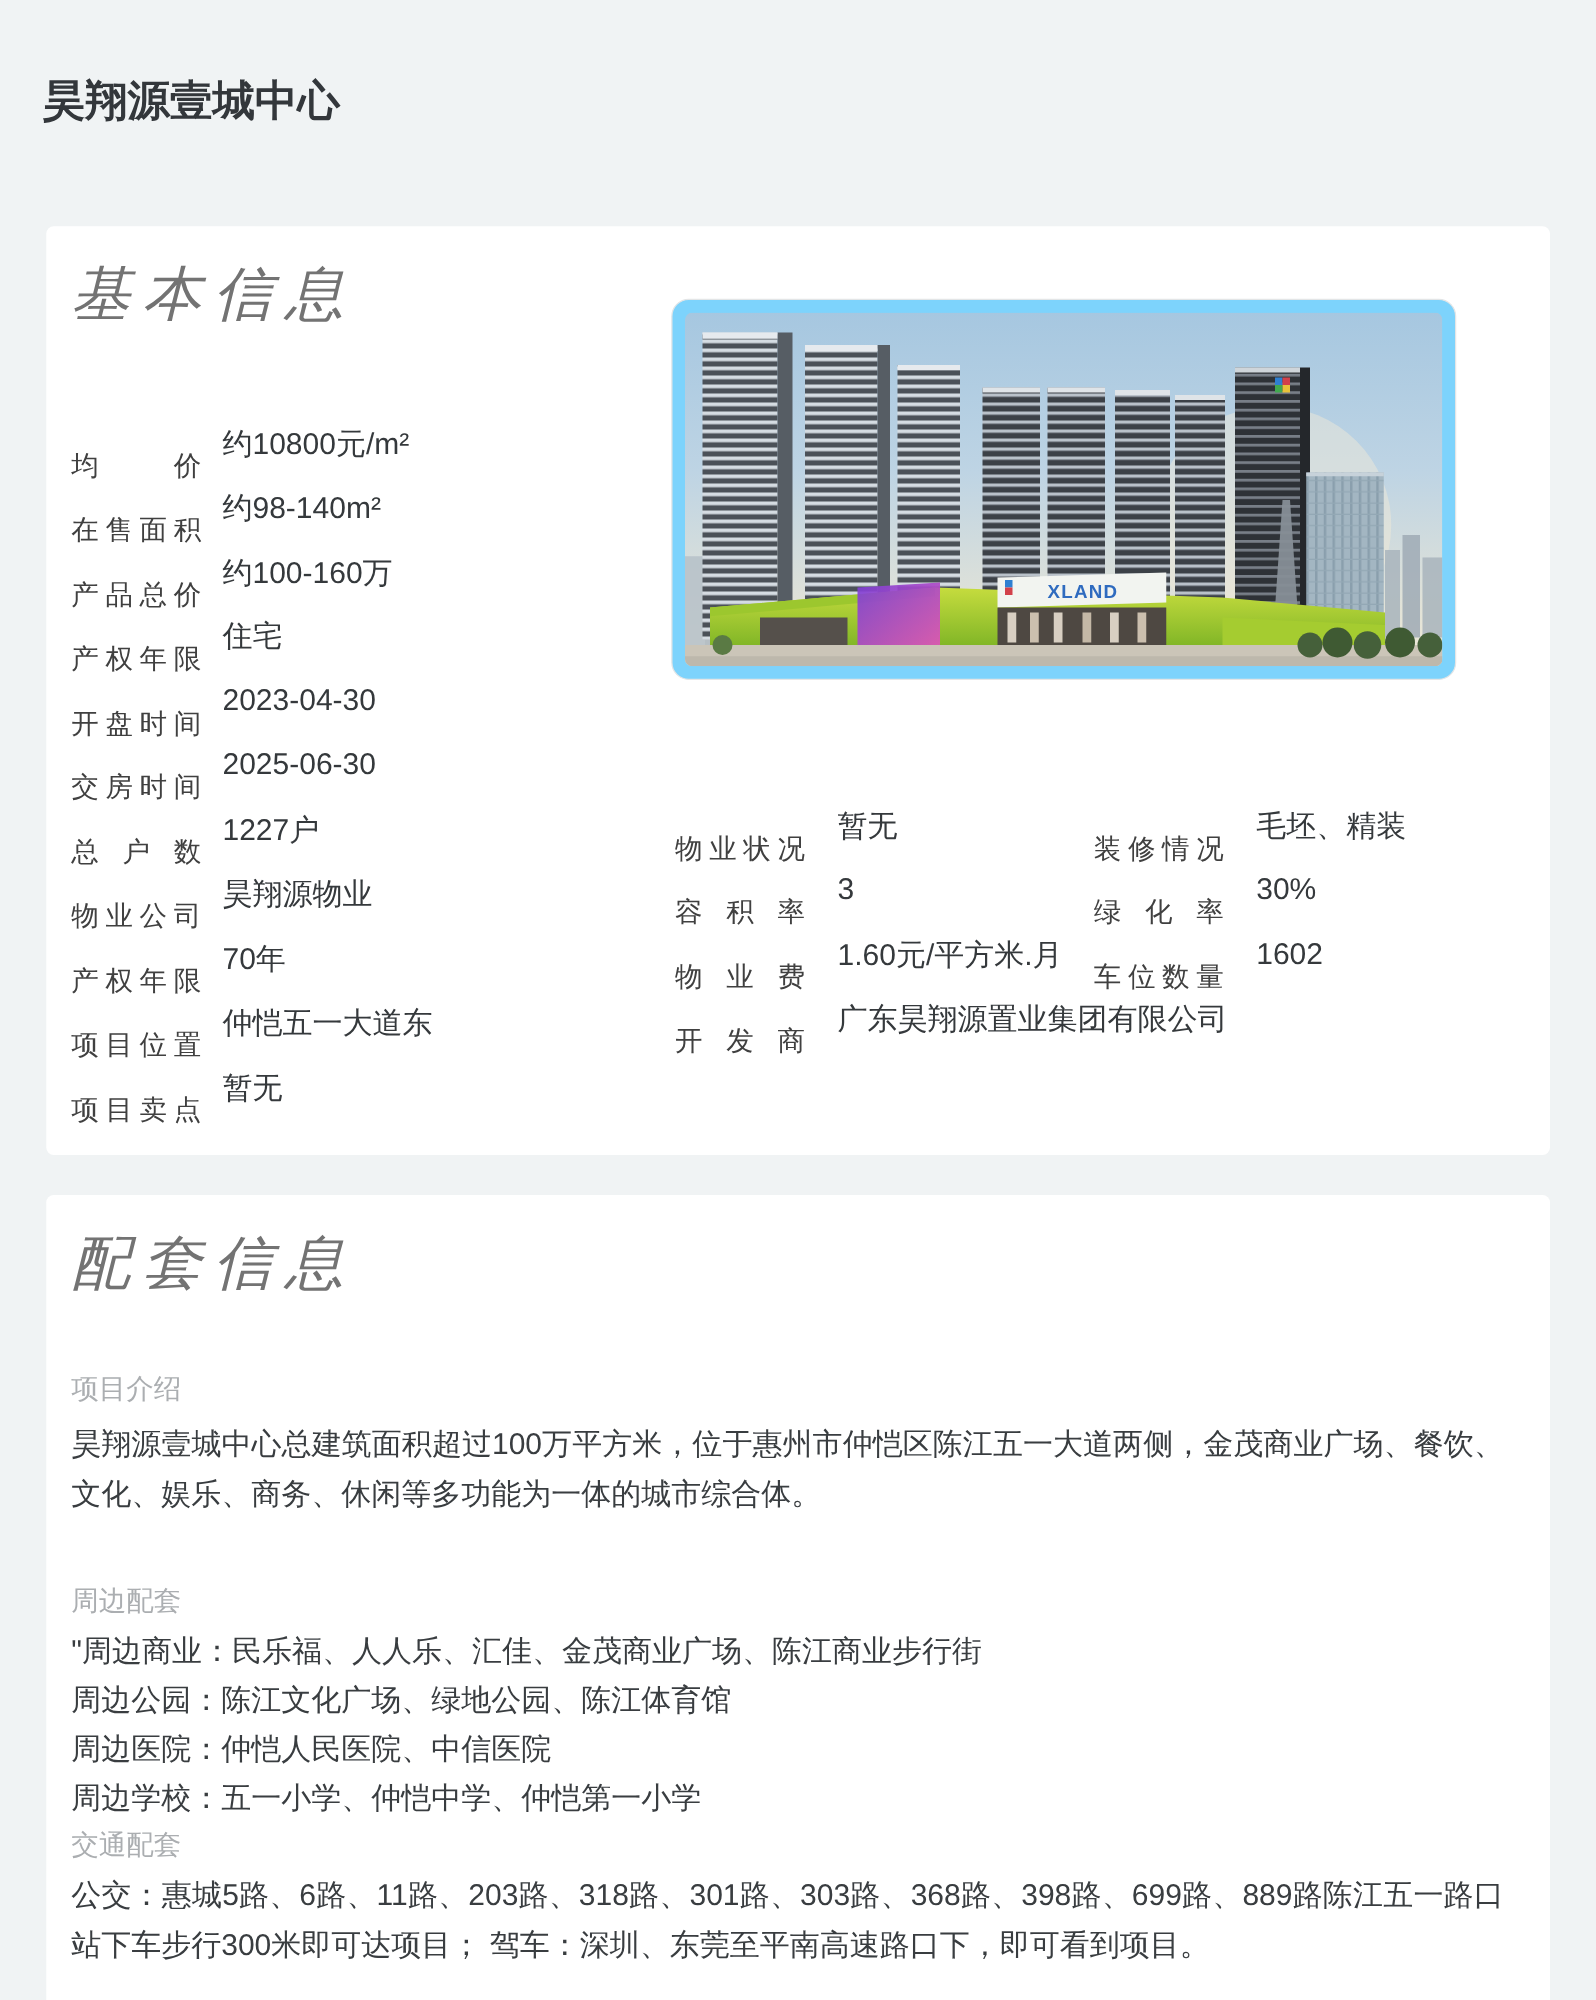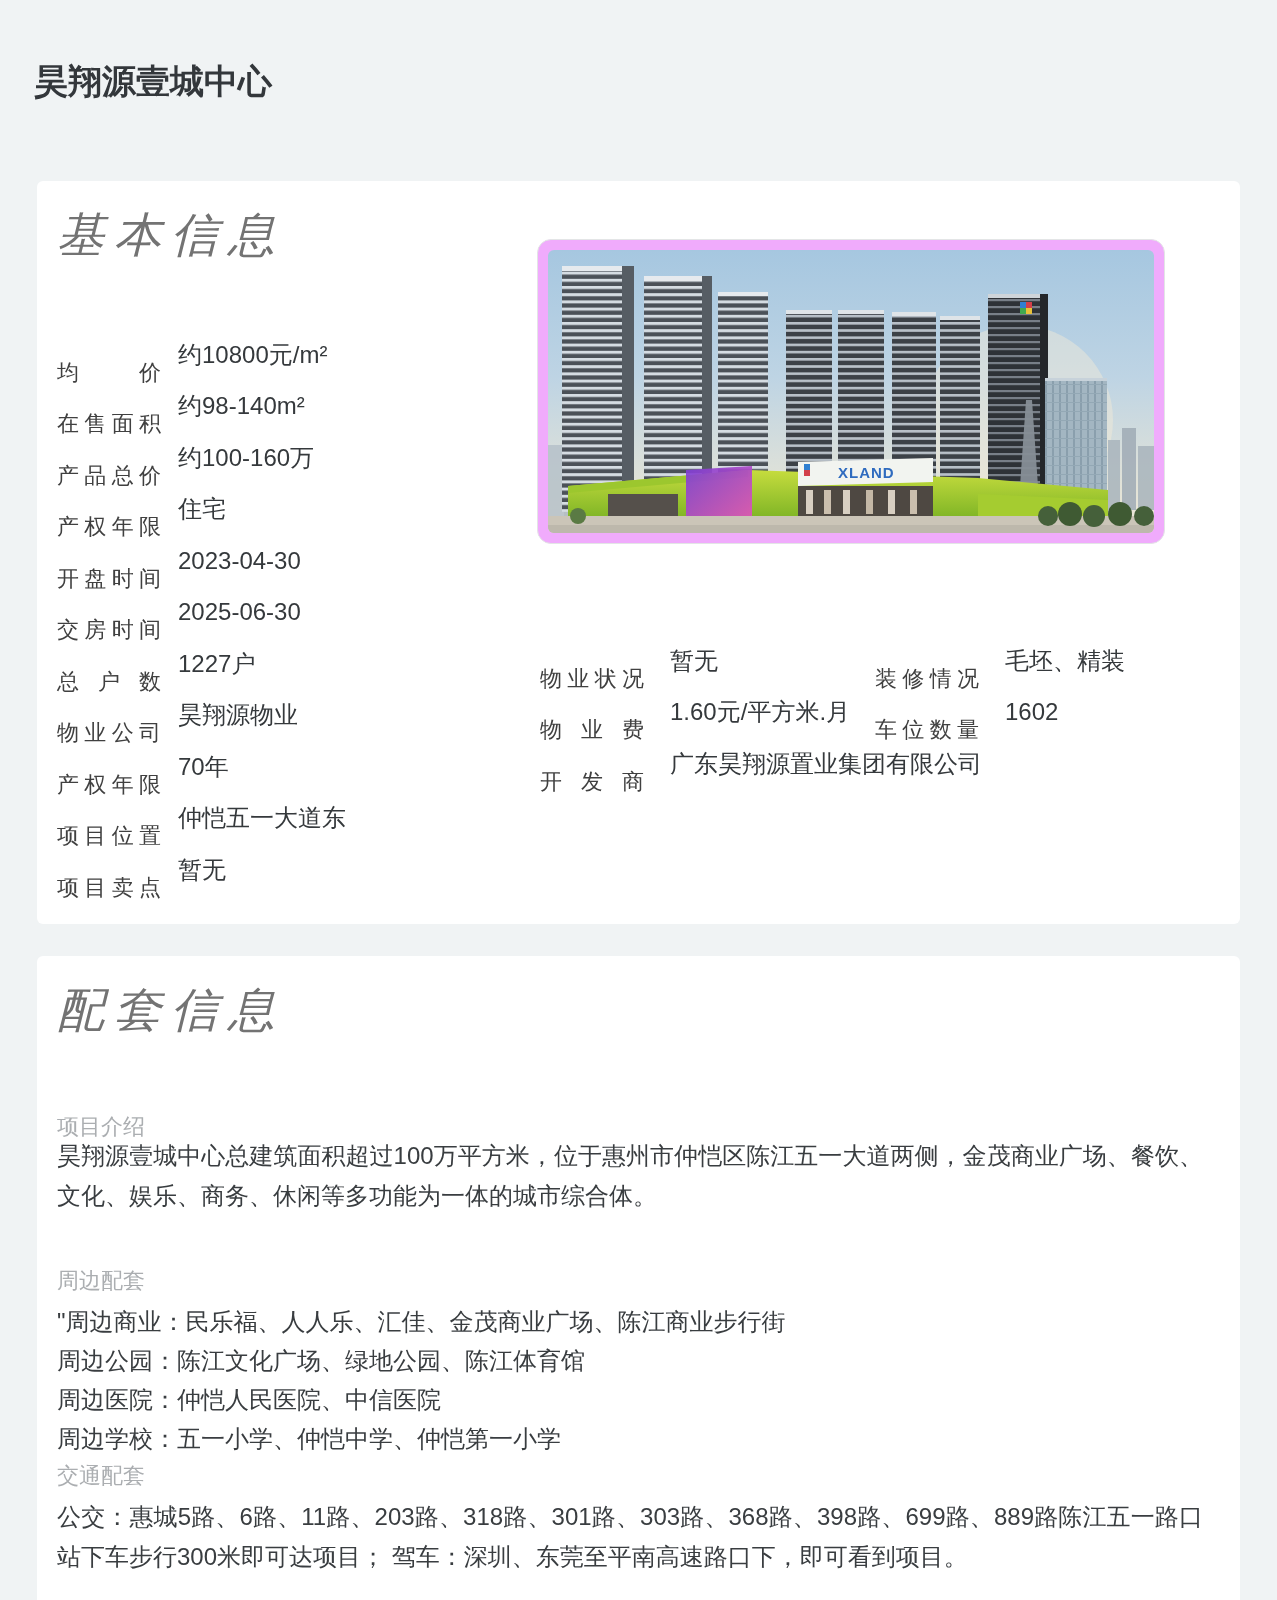--- a/index.html
+++ b/index.html
@@ -43,31 +43,31 @@
   .right-list{ position:absolute; left:503px; top:454px; width:690px; }
   .rrow{ height:51.5px; display:flex; align-items:center; }
   .rrow .v1{ margin-left:26px; min-width:205px; }
   .rrow .lbl2{ width:104px; }
   .rrow .v2{ margin-left:26px; }
   
   .photo-frame{
     position:absolute; left:500px; top:58px;
     width:628px; height:305px;
     border:1px solid #e3e5e6; border-radius:14px;
-    padding:10px; background:#f0abfc;
+    padding:10px; background:#7dd3fc;
   }
   .photo-clip{ width:606px; height:283px; border-radius:6px; overflow:hidden; }
   .photo-clip svg{ display:block; width:606px; height:283px; }
   
   .sub-label{ position:absolute; left:20px; font-size:22px; color:#abaeb1; }
   .body-text{
     position:absolute; left:20px; width:1146px;
     font-size:24px; color:#393d40; text-align:justify; text-justify:inter-ideograph;
   }
-  #intro-label{ top:140px;margin-top:16px; }
+  #intro-label{ top:140px; }
   #intro-text{ top:180px; line-height:40px; }
   #surround-label{ top:310px; }
   #surround-text{ top:346px; line-height:39px; }
   #traffic-label{ top:505px; }
   #traffic-text{ top:541px; line-height:40px; }
 </style>
 </head>
 <body>
 
 <div class="page-title">昊翔源壹城中心</div>
@@ -246,20 +246,26 @@
   </div>
 
   <div class="right-list">
     <div class="rrow">
       <span class="lbl">物业状况</span>
       <span class="val v1">暂无</span>
       <span class="lbl lbl2">装修情况</span>
       <span class="val v2">毛坯、精装</span>
     </div>
     <div class="rrow">
+      <span class="lbl">容积率</span>
+      <span class="val v1">3</span>
+      <span class="lbl lbl2">绿化率</span>
+      <span class="val v2">30%</span>
+    </div>
+    <div class="rrow">
       <span class="lbl">物业费</span>
       <span class="val v1">1.60元/平方米.月</span>
       <span class="lbl lbl2">车位数量</span>
       <span class="val v2">1602</span>
     </div>
     <div class="rrow">
       <span class="lbl">开发商</span>
       <span class="val v1">广东昊翔源置业集团有限公司</span>
     </div>
   </div>

